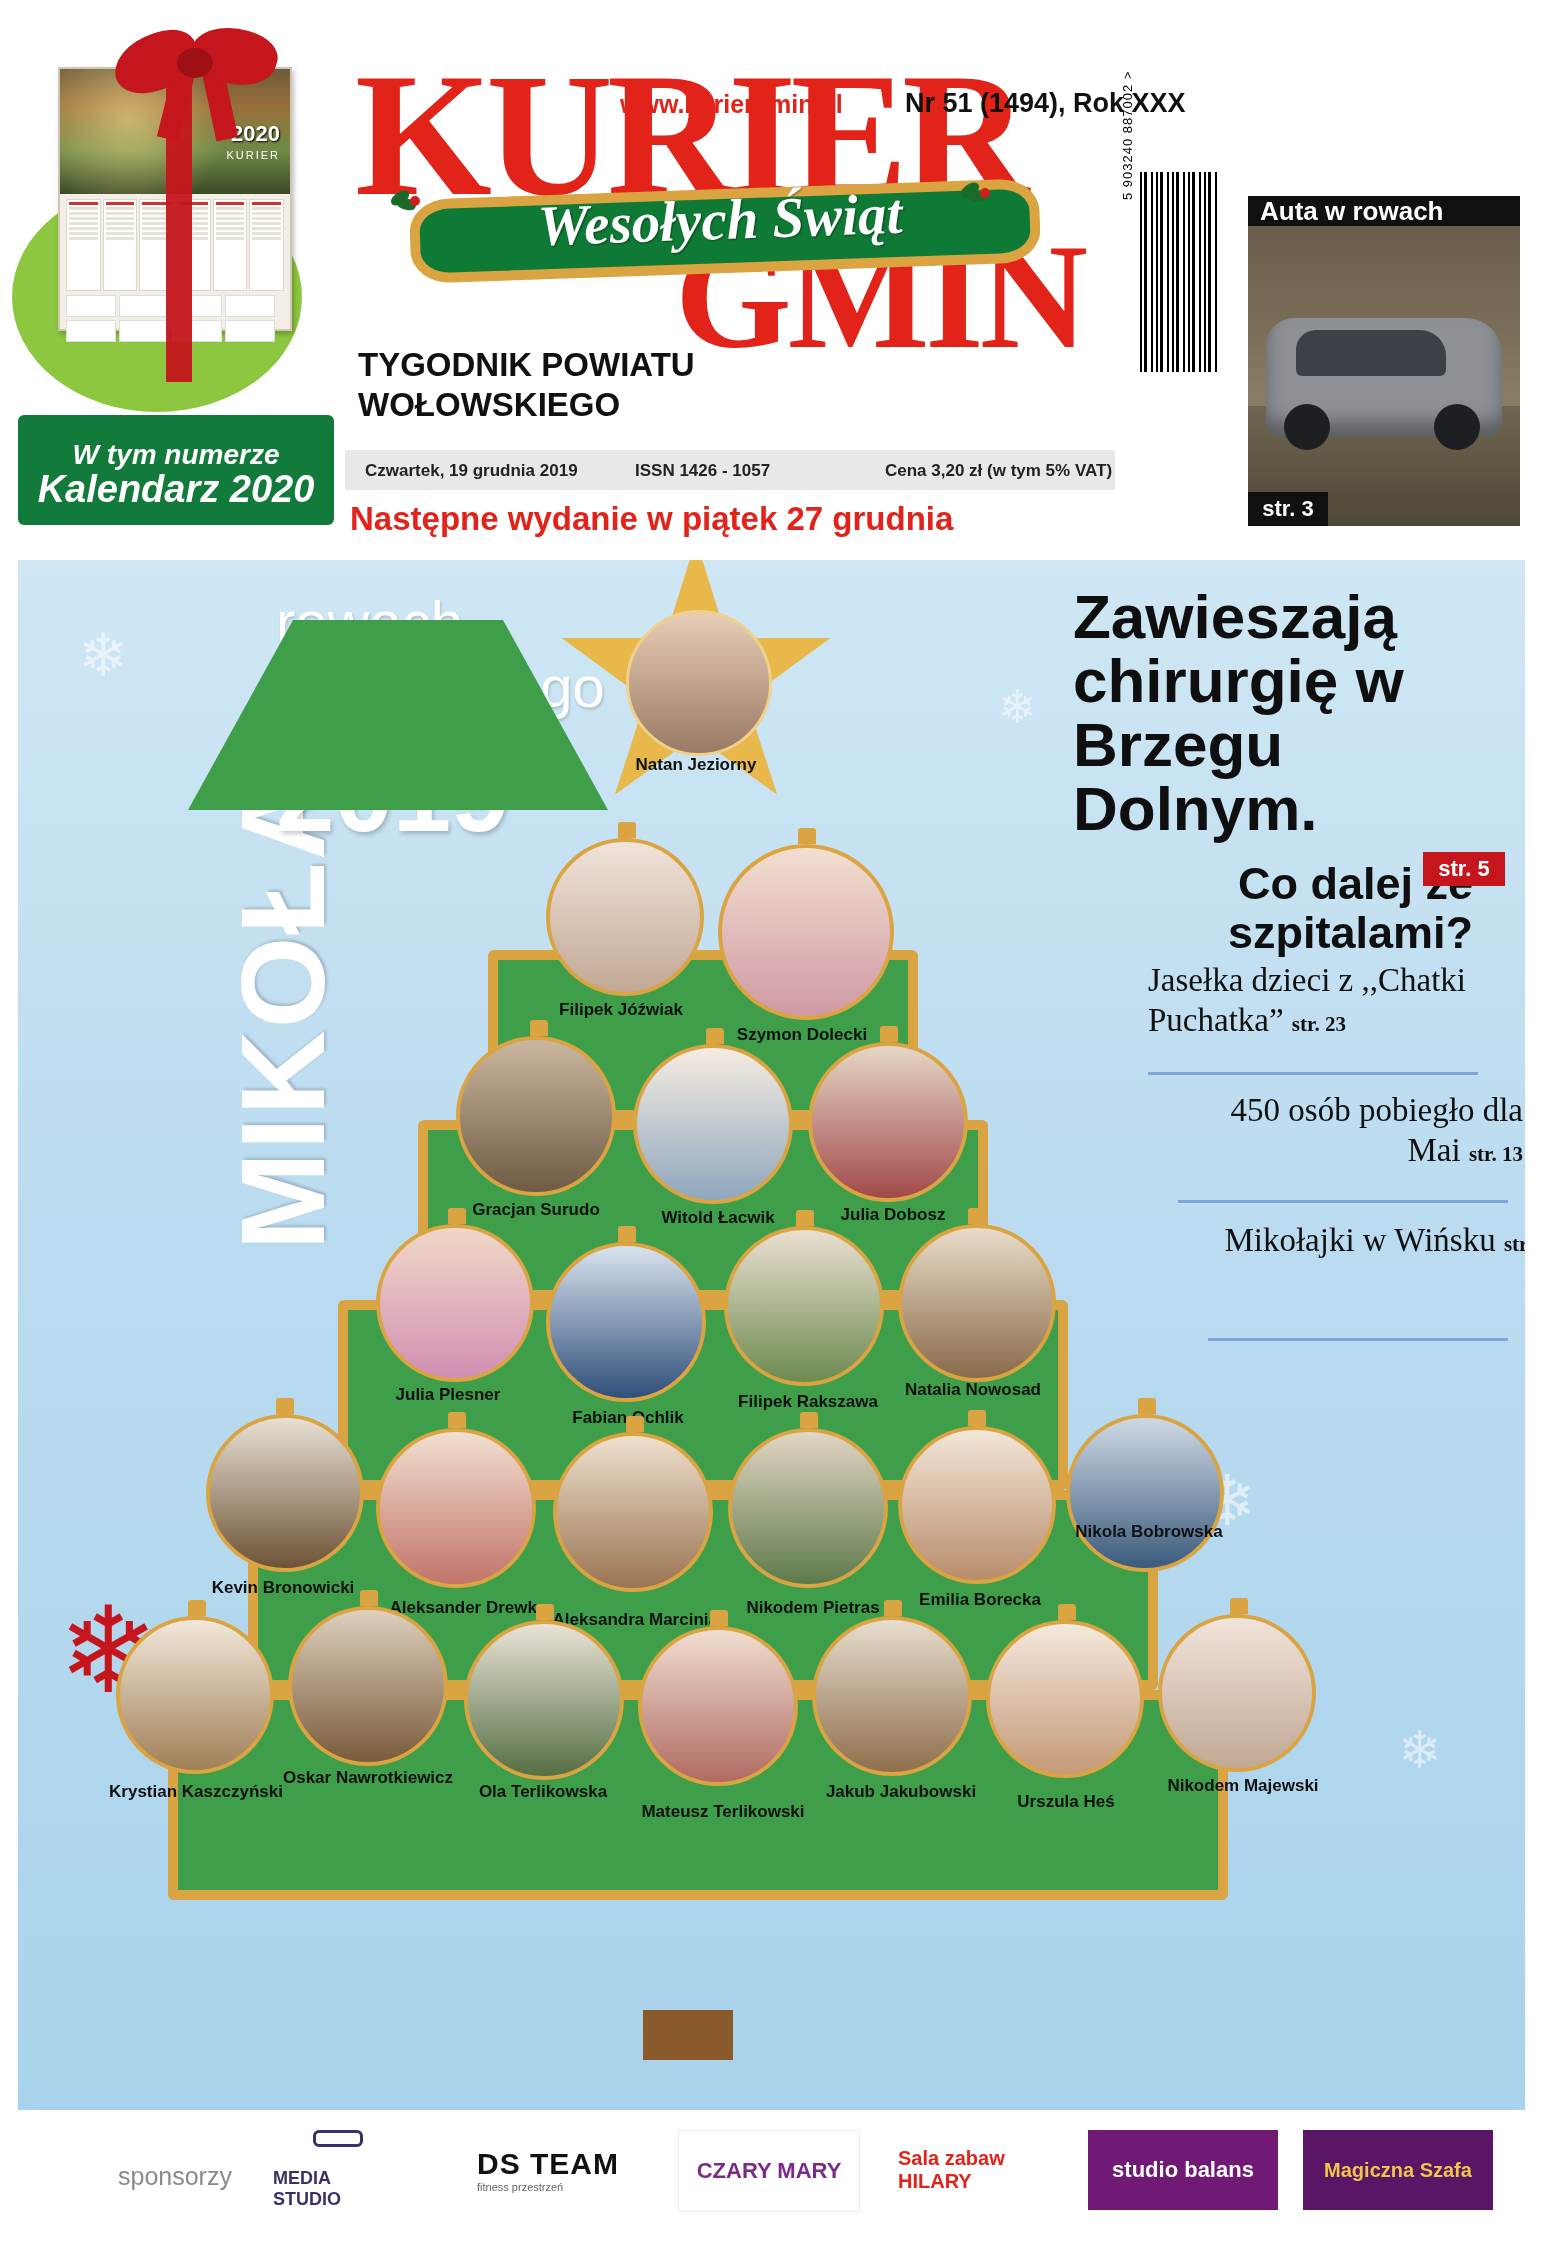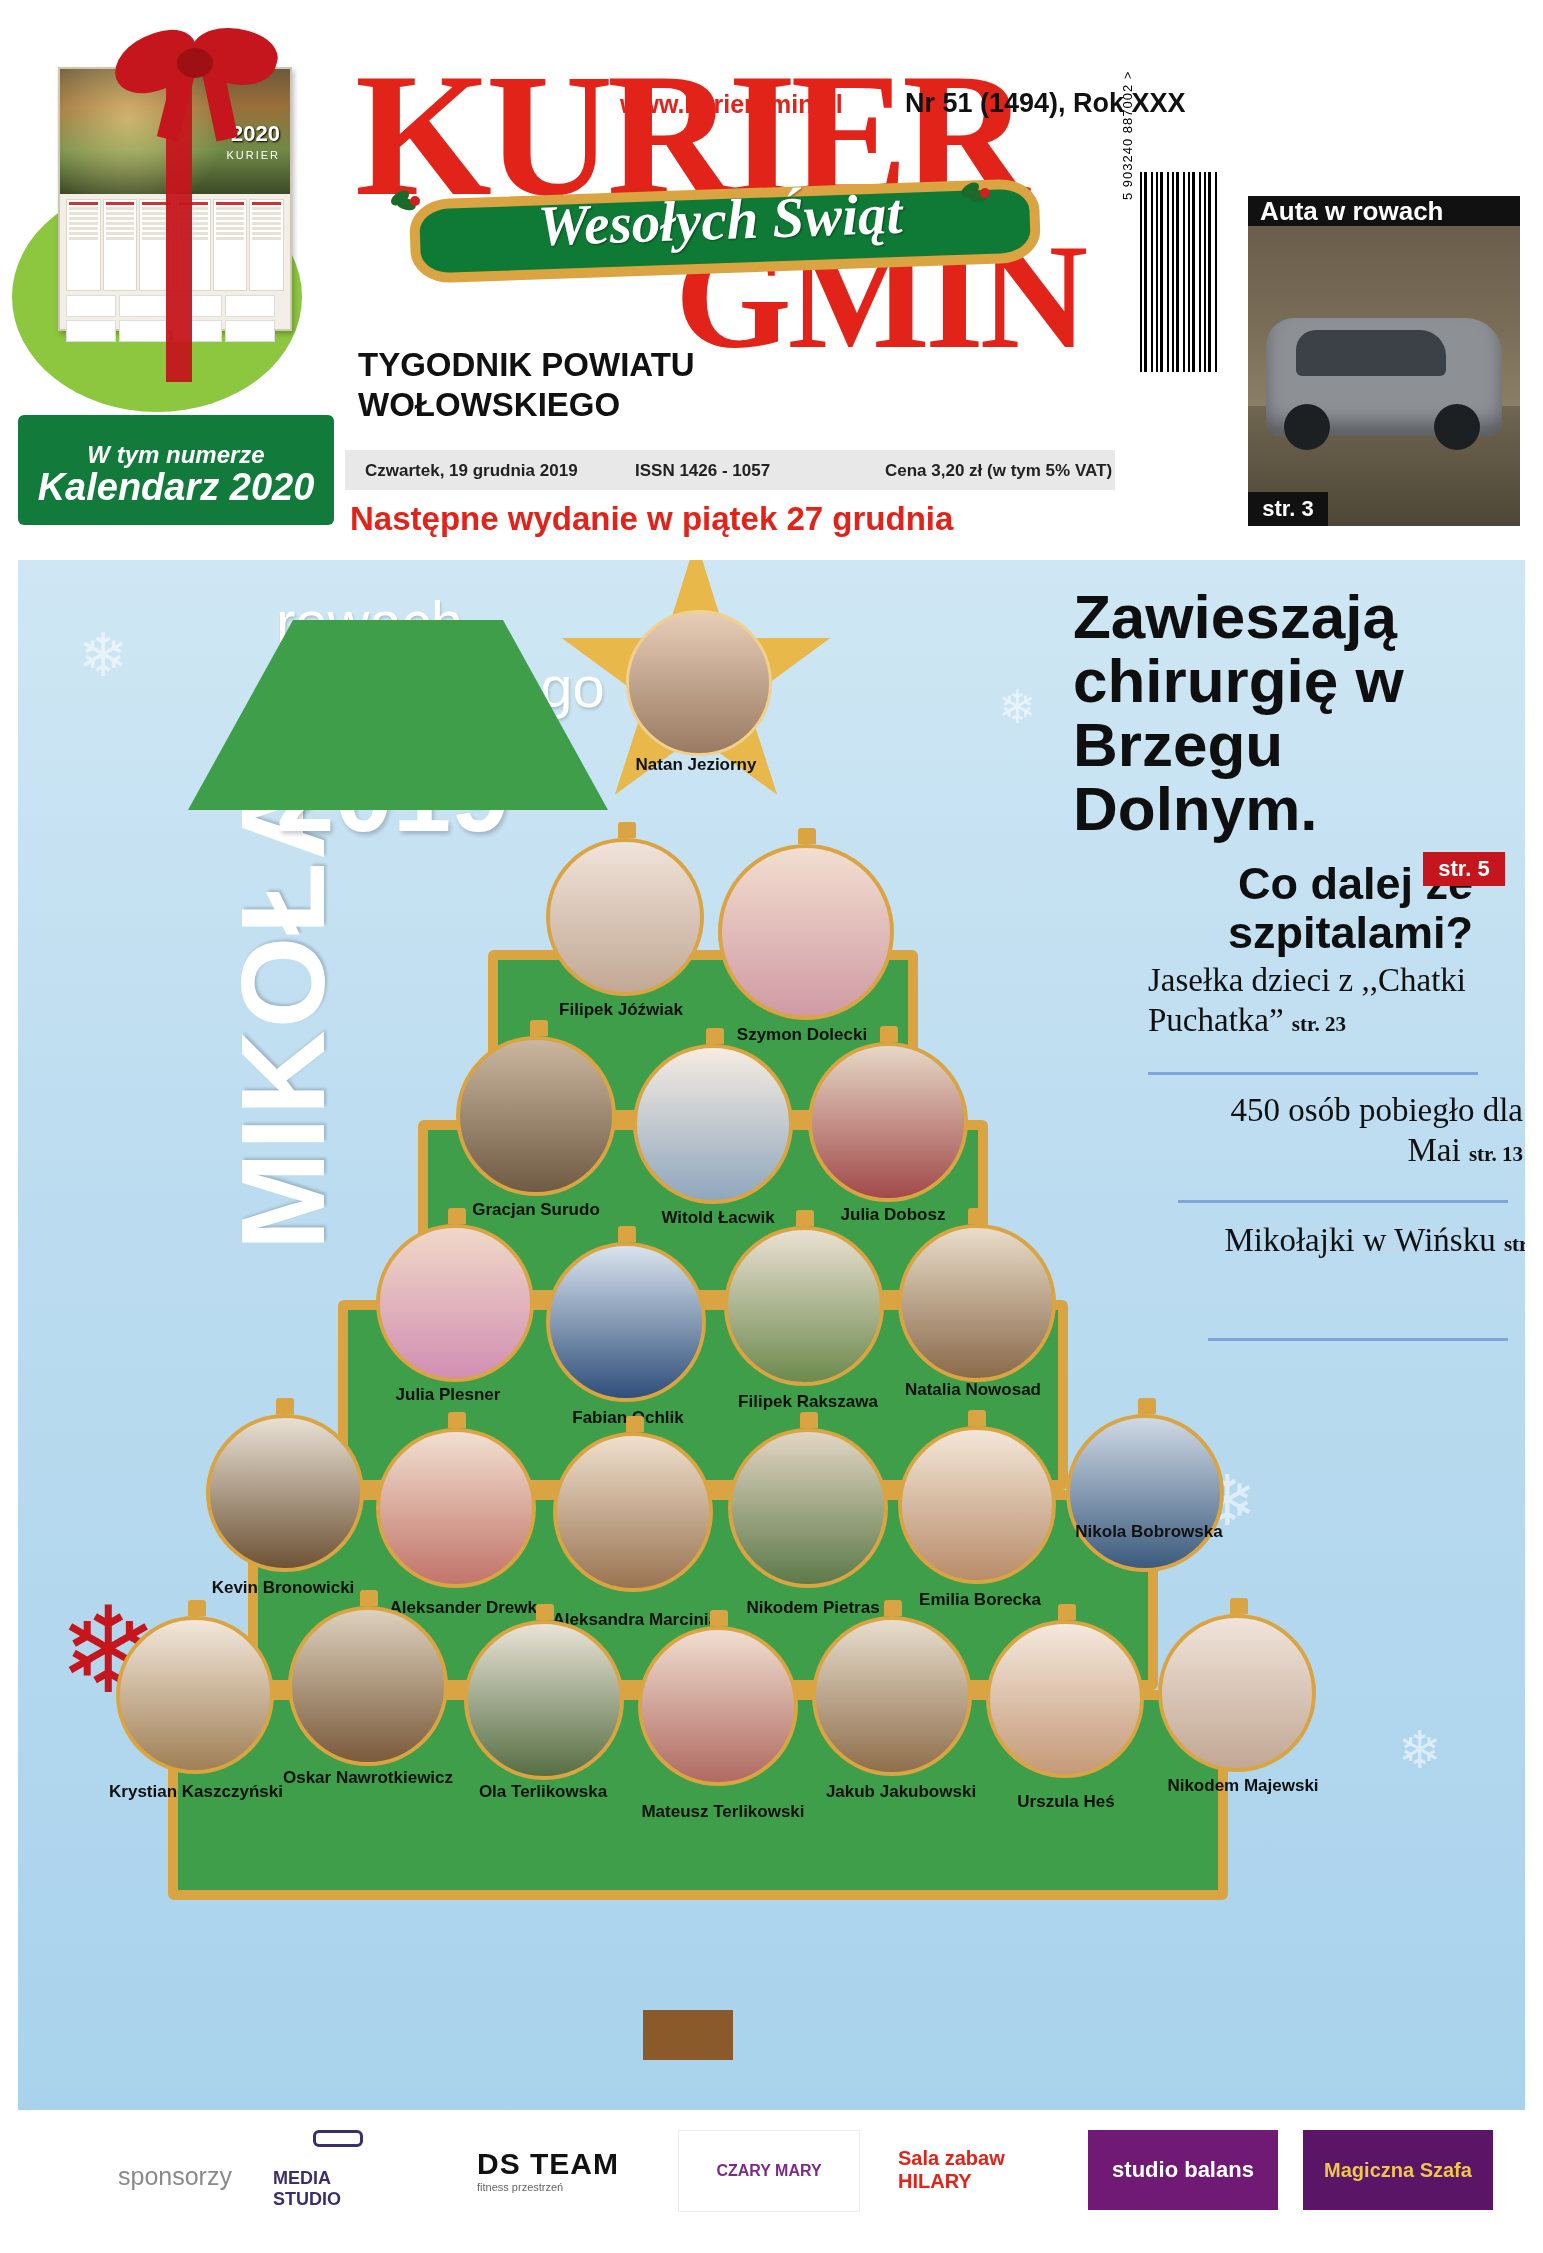--- a/index.html
+++ b/index.html
@@ -36,21 +36,21 @@
   .bow .loop.r{left:78px;top:6px;transform:rotate(16deg);}
   .bow .knot{position:absolute;left:64px;top:26px;width:36px;height:30px;border-radius:50%;background:#9e1014;}
   .bow .tail{position:absolute;width:22px;height:70px;background:#c4161c;}
   .bow .tail.a{left:52px;top:48px;transform:rotate(14deg);}
   .bow .tail.b{left:96px;top:48px;transform:rotate(-12deg);}
   .ribbon-v{position:absolute;left:148px;top:60px;width:26px;height:300px;background:#c4161c;opacity:.95;}
 
   .intym{position:absolute;left:18px;top:415px;width:316px;height:110px;background:#127a3a;
     border-radius:6px;display:flex;flex-direction:column;justify-content:center;align-items:center;
     color:#fff;font-weight:bold;font-style:italic;line-height:1.05;}
-  .intym .l1{font-size:24px;margin-top:10px;}
+  .intym .l1{font-size:28px;margin-top:10px;}
   .intym .l2{font-size:38px;}
 
   .kurier-wrap{position:absolute;left:345px;top:45px;width:760px;height:330px;}
   .kurier{position:absolute;left:10px;top:18px;font-family:"Liberation Serif", serif;font-weight:bold;
     font-size:176px;line-height:.82;color:#e2231a;letter-spacing:-6px;}
   .gmin{position:absolute;left:330px;top:190px;font-family:"Liberation Serif", serif;font-weight:bold;
     font-size:150px;line-height:.82;color:#e2231a;letter-spacing:-4px;}
   .swieta{position:absolute;left:30px;top:120px;width:680px;height:110px;}
   .swieta .band{position:absolute;left:35px;top:24px;width:610px;height:64px;background:#0e7a35;
     border-radius:40px/32px;transform:rotate(-2deg);}
@@ -487,21 +487,21 @@
     </div>
 
     <div class="sp b">
       <div>
         <div style="font-size:30px;letter-spacing:1px;">DS TEAM</div>
         <div class="tiny">fitness przestrzeń</div>
       </div>
     </div>
 
     <div class="sp c">
-      <span style="font-size:16px;">CZARY MARY</span>
+      <span style="font-size:22px;">CZARY MARY</span>
     </div>
 
     <div class="sp d">
       <span style="font-size:20px;">Sala zabaw HILARY</span>
     </div>
 
     <div class="sp e">
       <span style="font-size:22px;">studio balans</span>
     </div>
 

